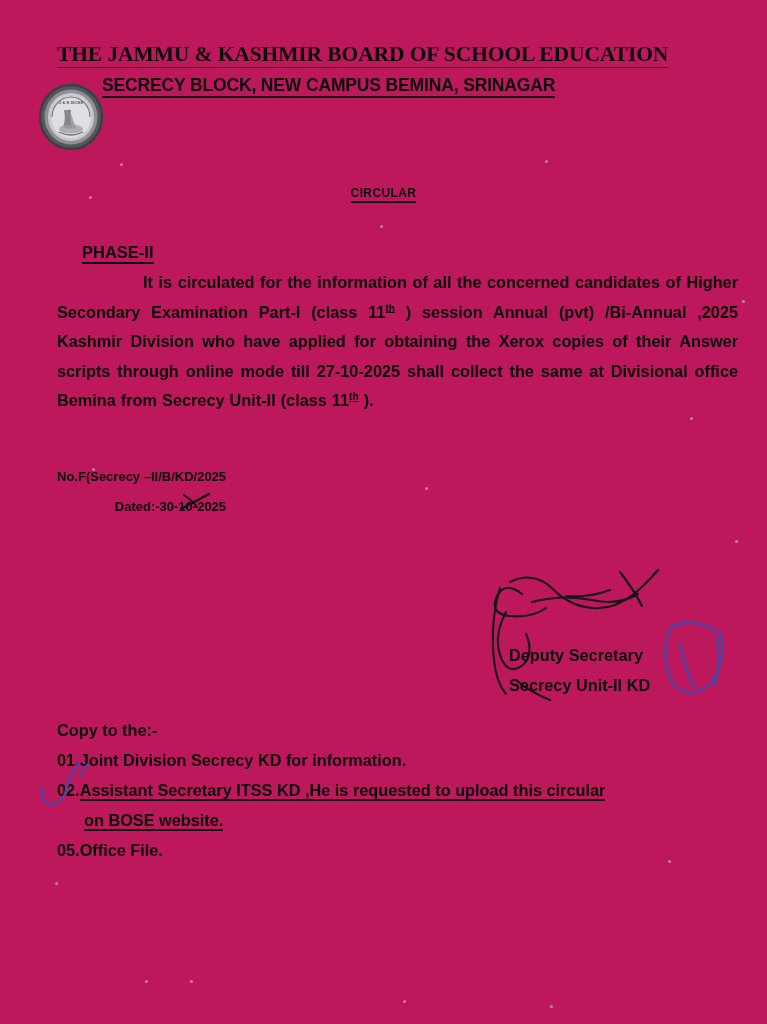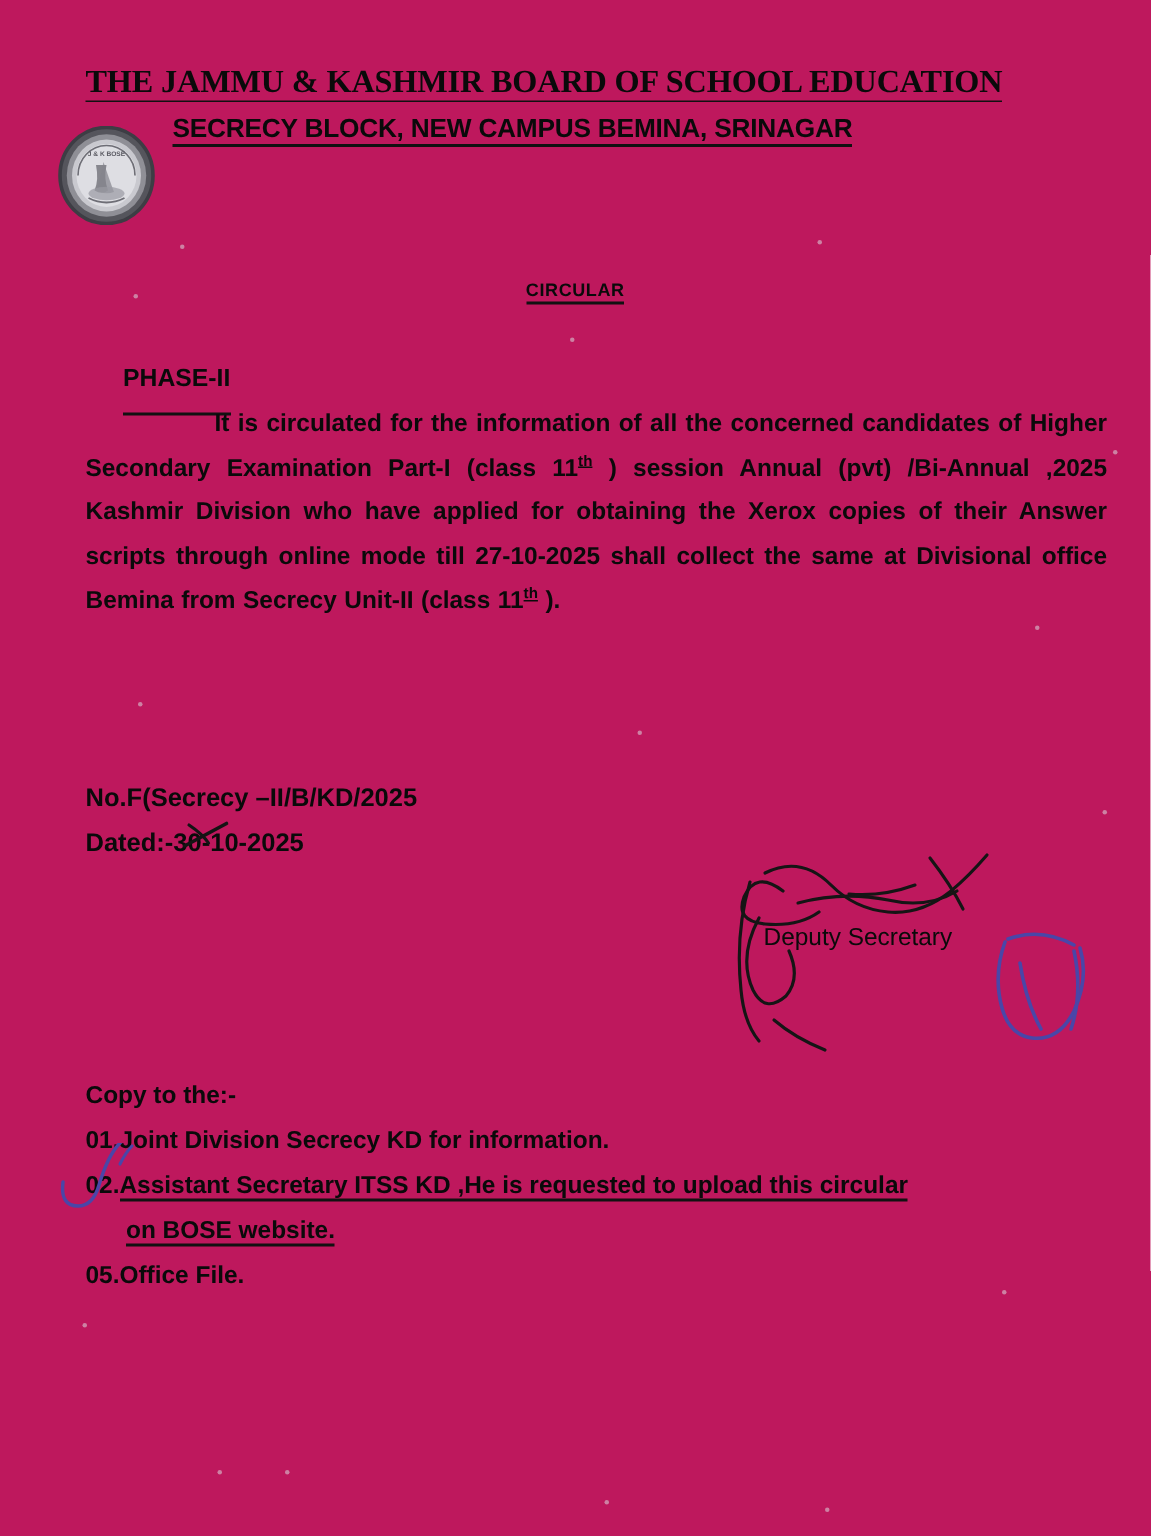--- a/index.html
+++ b/index.html
@@ -26,21 +26,21 @@
     font-weight: bold;
     font-size: 21.5px;
     letter-spacing: -0.1px;
     white-space: nowrap;
     border-bottom: 1.6px solid #111;
     padding-bottom: 1px;
     line-height: 1.05;
   }
   .org-subtitle {
     position: absolute;
-    left: 115px;
+    left: 102px;
     top: 76px;
     font-family: "Liberation Sans", sans-serif;
     font-weight: bold;
     font-size: 17.5px;
     letter-spacing: -0.15px;
     white-space: nowrap;
     border-bottom: 2px solid #111;
     padding-bottom: 1px;
     line-height: 1.1;
   }
@@ -73,21 +73,21 @@
   
   .phase-label {
     position: absolute;
     left: 82px;
     top: 243px;
     font-weight: bold;
     font-size: 16.5px;
   }
   .phase-label span {
     border-bottom: 2px solid #111;
-    padding-bottom: 14px;
+    padding-bottom: 1px;
   }
 
   
   .body-para {
     position: absolute;
     left: 57px;
     top: 268px;
     width: 681px;
     text-align: justify;
     text-align-last: left;
@@ -101,44 +101,45 @@
     font-size: 0.62em;
     vertical-align: super;
     line-height: 0;
     text-decoration: underline;
   }
 
   
   .ref-block {
     position: absolute;
     left: 57px;
-    top: 517px;
-    font-weight: bold;
-    font-size: 17px;
+    top: 462px;
+    font-weight: bold;
+    font-size: 13px;
     line-height: 30px;
+    text-align: right;
   }
   .date-line {
     position: relative;
     display: inline-block;
   }
   .date-strike {
     position: absolute;
     left: 64px;
     top: -2px;
     width: 34px;
     height: 24px;
     pointer-events: none;
   }
 
   
   .sign-block {
     position: absolute;
     left: 509px;
-    top: 610px;
-    font-weight: normal;
+    top: 640px;
+    font-weight: bold;
     font-size: 16.3px;
     line-height: 30px;
     white-space: nowrap;
   }
   .signature-ink {
     position: absolute;
     left: 470px;
     top: 552px;
     width: 240px;
     height: 160px;
@@ -249,20 +250,21 @@
       <path d="M150 20 q14 18 22 34"></path>
       <path d="M30 36 q-10 34 -6 72 q2 22 12 34"></path>
       <path d="M36 60 q-14 26 -4 48 q8 16 22 4 q10 -12 2 -30"></path>
       <path d="M46 128 q14 12 34 20"></path>
       <path d="M96 44 q22 2 44 -6"></path>
     </g>
   </svg>
 
   <div class="sign-block">
     <div>Deputy Secretary</div>
+    <div>Secrecy Unit-II KD</div>
   </div>
 
   <svg class="blue-initial" viewBox="0 0 80 95">
     <g fill="none" stroke="#4a46a8" stroke-width="2.4" stroke-linecap="round" stroke-linejoin="round">
       <path d="M20 16 q-8 22 -2 44 q5 18 20 20 q18 2 28 -18 q10 -22 4 -42"></path>
       <path d="M22 14 q22 -8 44 4"></path>
       <path d="M30 30 q4 26 14 44"></path>
       <path d="M66 22 q6 28 -2 52"></path>
     </g>
   </svg>

